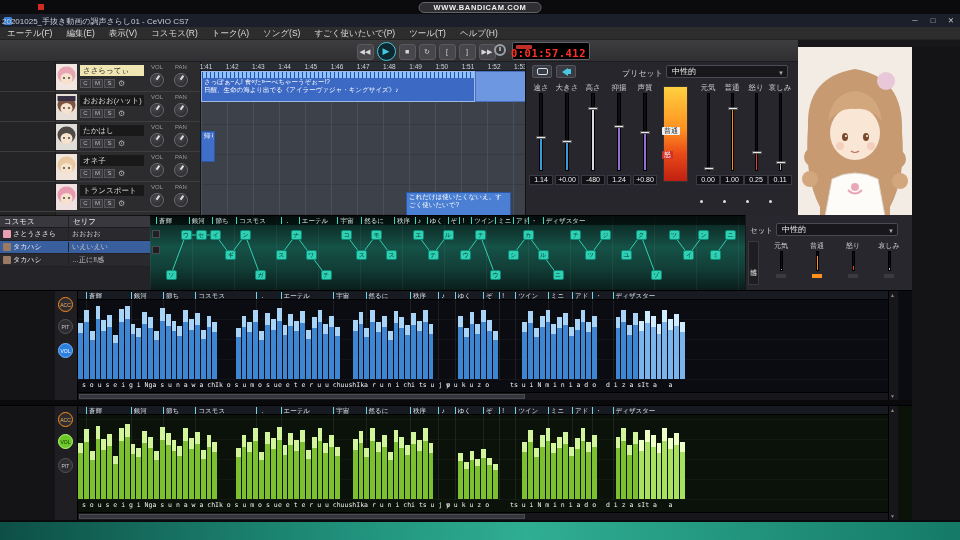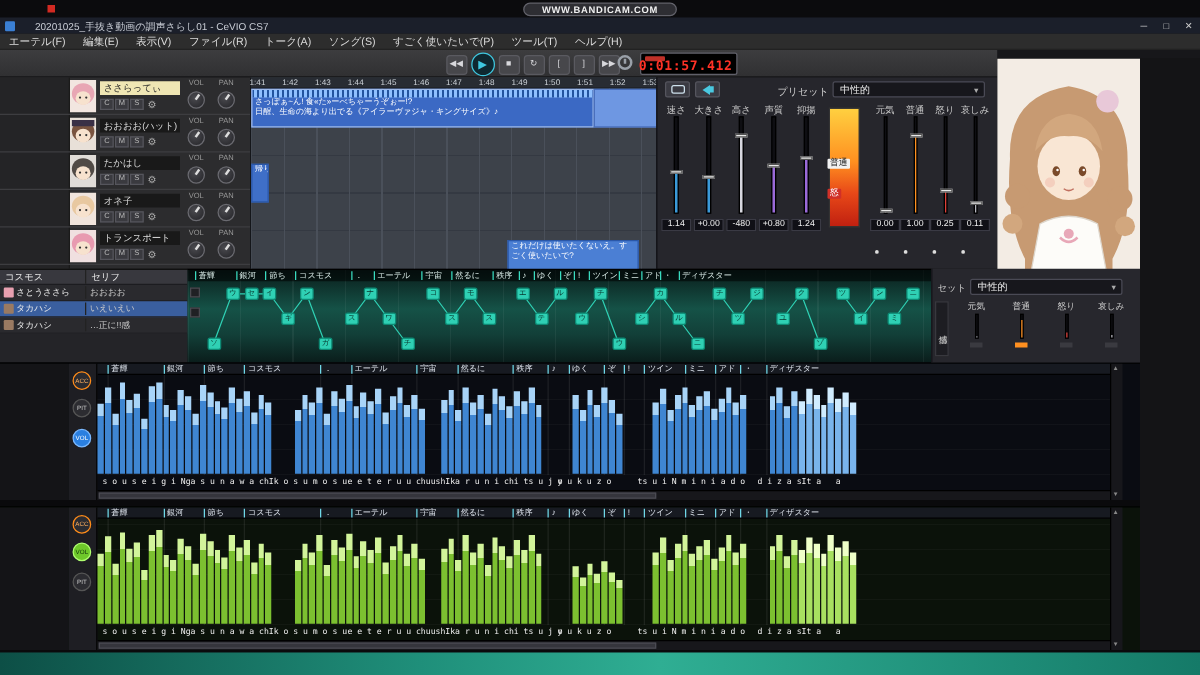--- a/index.html
+++ b/index.html
@@ -10,21 +10,21 @@
   
   #bandicam{position:absolute;left:0;top:0;width:960px;height:14px;background:#0b0b0d;}
   #bandicam .reddot{position:absolute;left:38px;top:4px;width:6px;height:6px;background:#d22a22;}
   #bandicam .pill{position:absolute;left:50%;top:1.5px;transform:translateX(-50%);height:11px;
     padding:0 14px;background:#2e2e33;border:1px solid #63636b;border-radius:6px;
     color:#f0f0f0;font-size:7.5px;line-height:9px;font-weight:bold;letter-spacing:.6px;}
 
   
   #titlebar{position:absolute;left:0;top:14px;width:960px;height:13px;background:#1b1f2a;color:#c8ccd4;}
   #titlebar .appicon{position:absolute;left:4px;top:3px;width:8px;height:8px;background:#3a7fd4;border-radius:1px;}
-  #titlebar .ttl{position:absolute;left:28px;top:2px;font-size:8px;white-space:nowrap;}
+  #titlebar .ttl{position:absolute;left:2px;top:2px;font-size:8px;white-space:nowrap;}
   #wincontrols{position:absolute;right:0;top:0;height:13px;display:flex;}
   #wincontrols span{width:18px;text-align:center;font-size:7.5px;line-height:13px;color:#ccc;}
 
   
   #menubar{position:absolute;left:0;top:27px;width:960px;height:13px;background:#2d2d2d;border-bottom:1px solid #222;display:flex;}
   .menu-item{font-size:8.5px;color:#ddd;line-height:13px;padding:0 7px;}
 
   
   #toolbar{position:absolute;left:0;top:40px;width:798px;height:22px;background:linear-gradient(#3d3d3f,#303032);border-bottom:1px solid #1d1d1f;}
   #transport{position:absolute;left:355px;top:2px;display:flex;align-items:center;}
@@ -204,21 +204,21 @@
       <span>─</span>
       <span>□</span>
       <span>✕</span>
     </span>
   </div>
 
   <div id="menubar">
       <div class="menu-item">エーテル(F)</div>
       <div class="menu-item">編集(E)</div>
       <div class="menu-item">表示(V)</div>
-      <div class="menu-item">ファイル(R)</div>
+      <div class="menu-item">コスモス(R)</div>
       <div class="menu-item">トーク(A)</div>
       <div class="menu-item">ソング(S)</div>
       <div class="menu-item">すごく使いたいで(P)</div>
       <div class="menu-item">ツール(T)</div>
       <div class="menu-item">ヘルプ(H)</div>
     </div>
 
   <div id="toolbar">
     <div id="transport">
         <div class="tbtn">◀◀</div>
@@ -408,34 +408,34 @@
         </div>
         <div class="slcol">
           <div class="sllabel">高さ</div>
           <div class="sltrack">
             <div class="slfill" style="height: 82%; background: rgb(216, 216, 224);"></div>
             <div class="slhandle" style="bottom: calc(82% - 2px);"></div>
           </div>
           <div class="slval">-480</div>
         </div>
         <div class="slcol">
+          <div class="sllabel">抑揚</div>
+          <div class="sltrack">
+            <div class="slfill" style="height: 58%; background: rgb(154, 106, 217);"></div>
+            <div class="slhandle" style="bottom: calc(58% - 2px);"></div>
+          </div>
+          <div class="slval">1.24</div>
+        </div>
+        <div class="slcol">
           <div class="sllabel">声質</div>
           <div class="sltrack">
             <div class="slfill" style="height: 50%; background: rgb(154, 106, 217);"></div>
             <div class="slhandle" style="bottom: calc(50% - 2px);"></div>
           </div>
           <div class="slval">+0.80</div>
-        </div>
-        <div class="slcol">
-          <div class="sllabel">抑揚</div>
-          <div class="sltrack">
-            <div class="slfill" style="height: 58%; background: rgb(154, 106, 217);"></div>
-            <div class="slhandle" style="bottom: calc(58% - 2px);"></div>
-          </div>
-          <div class="slval">1.24</div>
         </div>
       </div>
     <div id="fader">
         <div class="chip light">普通</div>
         <div class="chip red">怒</div>
       </div>
     <div id="emotions">
         <div class="emcol">
           <div class="sllabel">元気</div>
           <div class="sltrack">

